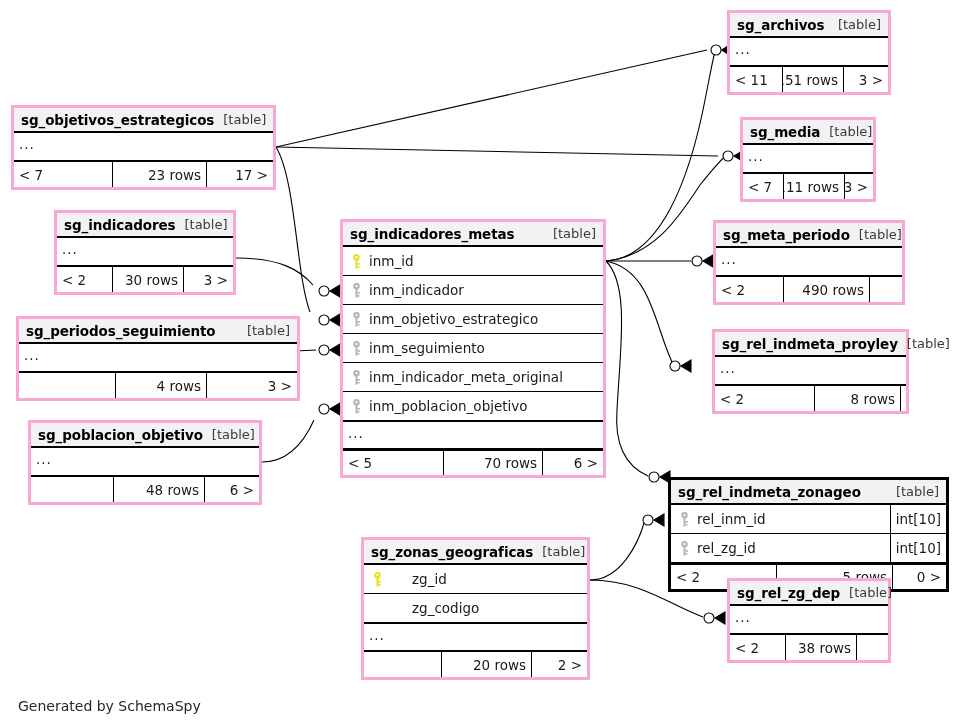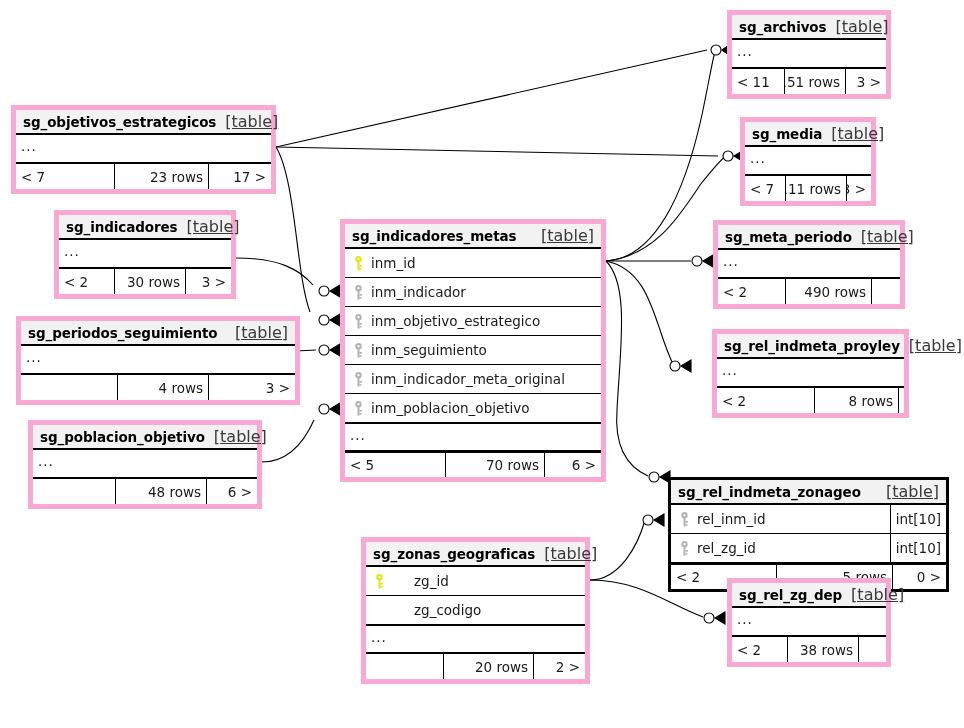--- a/index.html
+++ b/index.html
@@ -6,29 +6,29 @@
   body{width:964px;height:728px;position:relative;overflow:hidden;
        font-family:"DejaVu Sans","Liberation Sans",sans-serif;
        -webkit-font-smoothing:antialiased;}
 
   #canvas{position:absolute;left:0;top:0;width:964px;height:728px;}
 
   svg.edges{position:absolute;left:0;top:0;width:964px;height:728px;
             pointer-events:none;z-index:1;}
 
   .table-box{position:absolute;z-index:2;background:#ffffff;
-             border:5px solid #f9a8d4;box-sizing:border-box;}
+             border:3px solid #f9a8d4;box-sizing:border-box;}
   .table-box.focus{border:3px solid #000000;}
 
   .tb-header{background:#f2f2f2;border-bottom:2px solid #000;
              box-sizing:border-box;display:flex;align-items:center;
              justify-content:space-between;padding:0 7px;height:25px;
              white-space:nowrap;}
   .tb-name{font-weight:bold;font-size:13.5px;color:#000;letter-spacing:-0.1px;}
-  .tb-tag{font-size:16px;color:#3a3a3a;padding-left:9px;text-decoration:underline;}
+  .tb-tag{font-size:13px;color:#3a3a3a;padding-left:9px;}
 
   .tb-col{height:29px;border-bottom:1px solid #000;box-sizing:border-box;
           display:flex;align-items:center;position:relative;white-space:nowrap;}
   .tb-col:last-of-type{border-bottom:none;}
   .col-key{width:26px;flex:0 0 26px;display:flex;align-items:center;
            justify-content:center;}
   .col-label{font-size:13.5px;color:#1a1a1a;flex:1 1 auto;overflow:hidden;}
   .col-label.indent{padding-left:22px;}
   .col-type{font-size:13.5px;color:#1a1a1a;border-left:1px solid #000;
             padding:0 5px;height:100%;display:flex;align-items:center;
@@ -406,13 +406,14 @@
     <div class="tb-ellipsis">
         <span>...</span>
       </div>
     <div class="tb-footer">
       <div class="ft-cell ft-left" style="width:55px">&lt; 2</div>
       <div class="ft-cell ft-mid" style="width:72px">38 rows</div>
       <div class="ft-cell ft-right" style="flex:1"></div>
     </div>
   </div>
 
+  <div class="credit">Generated by SchemaSpy</div>
 </div>
 
 </body></html>

